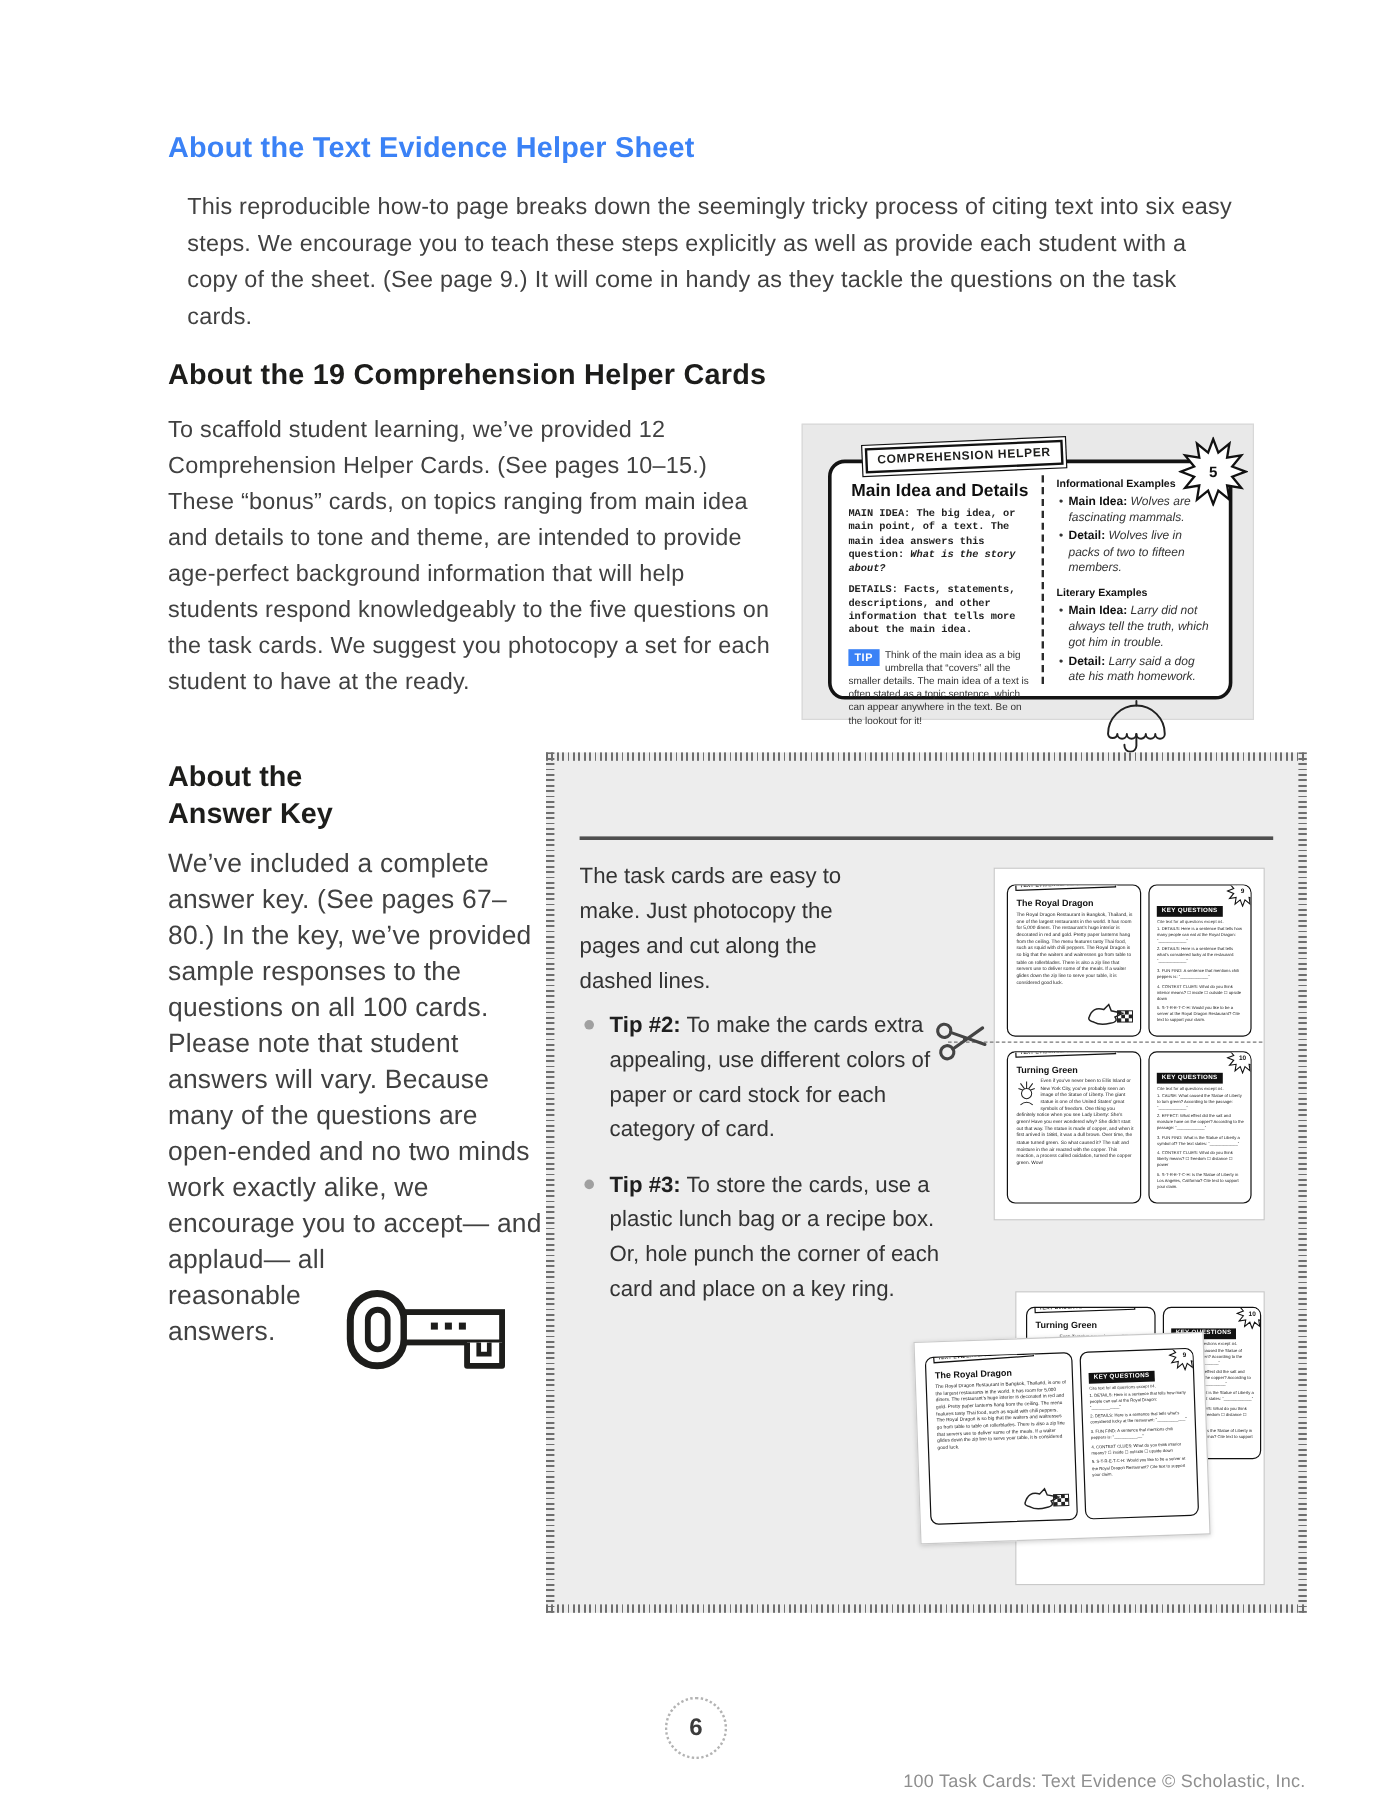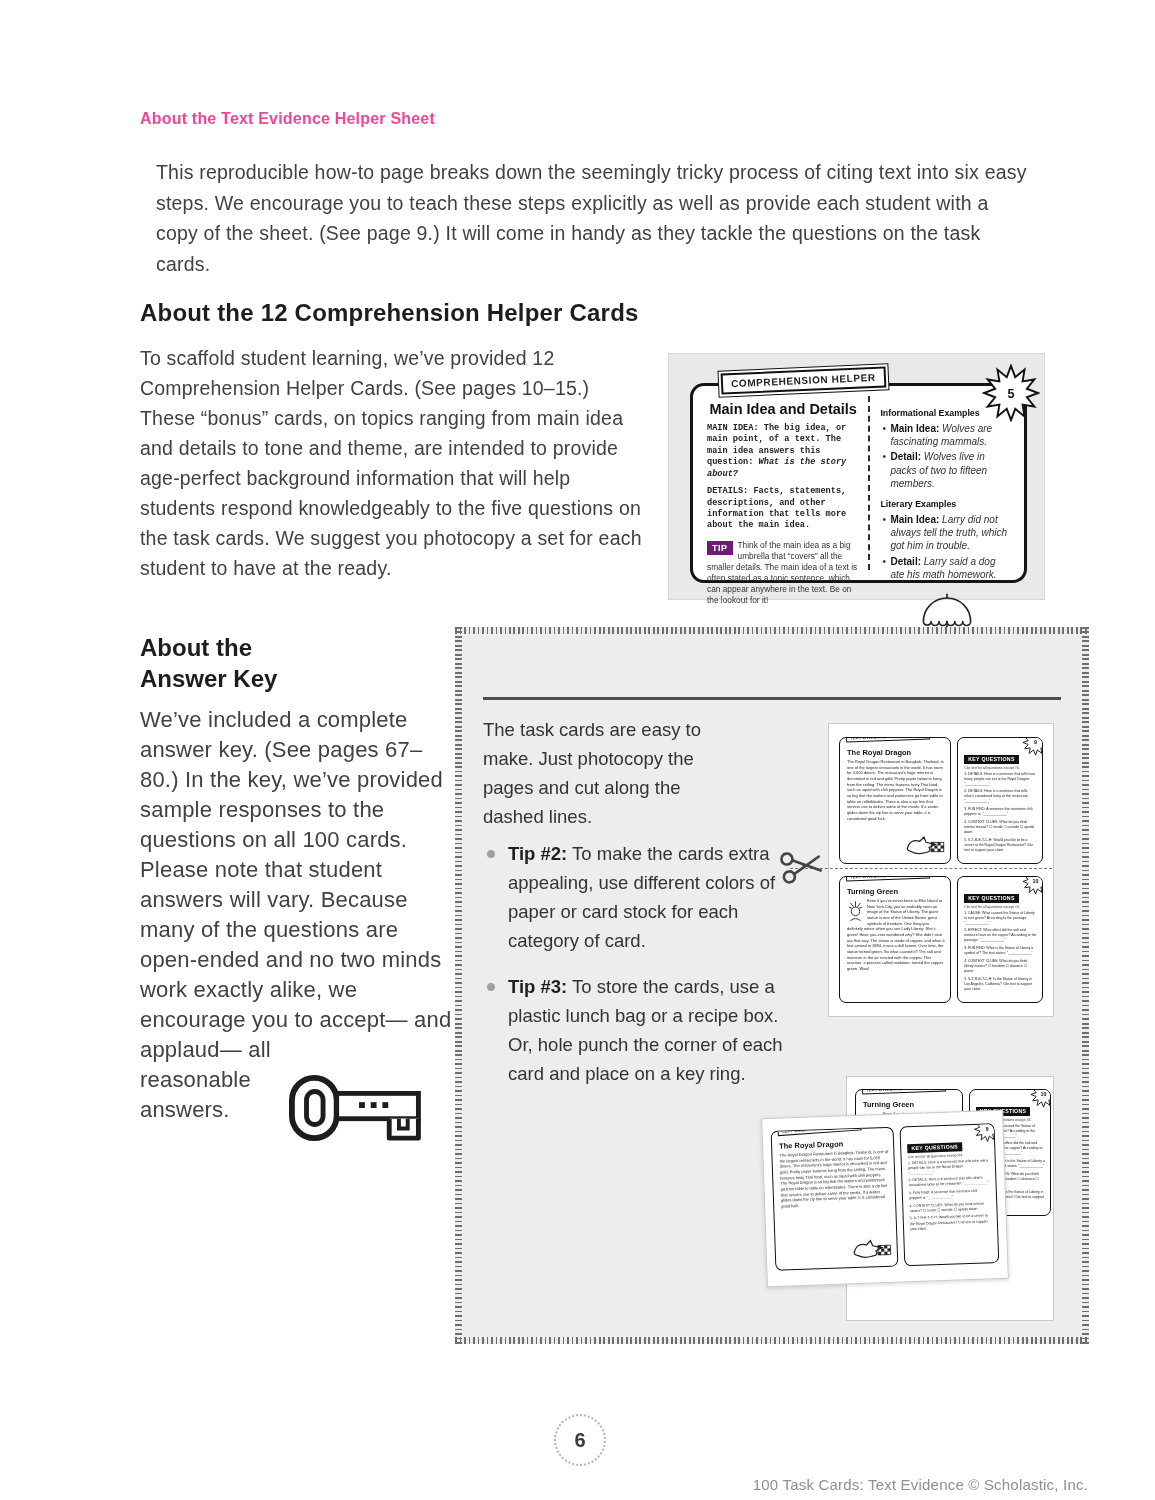--- a/index.html
+++ b/index.html
@@ -1,46 +1,46 @@
 <!DOCTYPE html>
 <html><head>
 <meta charset="utf-8">
 <style>
   html,body{margin:0;padding:0;background:#fff;}
   .page{position:relative;width:1155px;height:1500px;background:#ffffff;
         font-family:"Liberation Sans",sans-serif;color:#1d1d1b;overflow:hidden;}
   .abs{position:absolute;}
 
   
-  .h1{left:140px;top:110px;font-size:16px;font-weight:800;letter-spacing:.2px;color:#ec4899;text-align:right;}
+  .h1{left:140px;top:110px;font-size:24px;font-weight:800;letter-spacing:.2px;color:#3b82f6;text-align:right;}
   .p1{left:156px;top:157px;width:872px;font-size:19.5px;line-height:30.5px;color:#414141;letter-spacing:.2px;}
   .h2{left:140px;top:299px;font-size:24px;font-weight:800;letter-spacing:.2px;color:#1d1d1b;}
   .p2{left:140px;top:343px;width:508px;font-size:19.5px;line-height:30px;color:#414141;letter-spacing:.2px;}
   .h3{left:140px;top:632px;font-size:24px;font-weight:800;line-height:31px;white-space:pre-line;color:#1d1d1b;}
   .p3{left:140px;top:705px;width:315px;font-size:22px;line-height:30px;color:#414141;letter-spacing:.2px;}
   .key-float{float:right;width:168px;height:88px;}
   .key-svg{left:288px;top:1072px;width:146px;height:72px;}
 
   
   .figure{left:668px;top:353px;width:375px;height:245px;background:#e9e9e9;border:1px solid #d8d8d8;}
   .hcard{position:absolute;left:21px;top:29px;width:331px;height:194px;background:#fff;
          border:3px solid #141414;border-radius:14px;}
   .hbadge{position:absolute;left:28px;top:-16px;background:#fff;border:2px solid #111;
           box-shadow:0 0 0 2px #fff,0 0 0 3px #111;padding:3px 8px;font-size:10px;font-weight:800;
           letter-spacing:.6px;transform:rotate(-2.5deg);white-space:nowrap;}
   .hburst{position:absolute;right:-16px;top:-22px;width:58px;height:58px;}
   .hcols{display:flex;height:100%;}
   .hleft{width:53%;padding:15px 9px 4px 14px;box-sizing:border-box;}
   .hdiv{border-left:2px dashed #2b2b2b;margin:10px 0;}
-  .hright{flex:1;padding:20px 10px 4px 10px;box-sizing:border-box;position:relative;}
+  .hright{flex:1;padding:10px 10px 4px 10px;box-sizing:border-box;position:relative;}
   .htitle{font-size:14.5px;font-weight:800;color:#101010;margin:0 0 6px;text-align:center;}
   .hp{font-size:8.6px;line-height:1.33;font-weight:600;color:#222;margin:0 0 6px;font-family:Liberation Mono, monospace;}
   .hp .it{font-style:italic;}
   .tiprow{margin-top:8px;font-size:8.3px;line-height:1.34;font-weight:400;color:#333;}
-  .tipbadge{float:left;background:#701a75;color:#fff;font-size:9px;font-weight:800;letter-spacing:.5px;
+  .tipbadge{float:left;background:#3b82f6;color:#fff;font-size:9px;font-weight:800;letter-spacing:.5px;
             padding:1px 5px;margin:1px 5px 1px 0;}
   .hhead{font-size:8.8px;font-weight:800;color:#111;margin:2px 0 4px;}
   .hitem{position:relative;font-size:10px;line-height:1.32;color:#333;margin:0 2px 2px;padding-left:8px;}
   .hitem::before{content:"•";position:absolute;left:0;top:0;color:#333;}
   .hitem b{color:#111;}
   .hitem .it{font-style:italic;}
   .umbrella{display:block;margin:7px auto 0;}
 
   
   .mbox{left:455px;top:627px;width:634px;height:717px;background:#ededed;}
@@ -89,21 +89,21 @@
   .footer{right:67px;top:1476px;font-size:15px;color:#8f8f8f;letter-spacing:.2px;}
 </style>
 </head>
 <body>
 
 <div class="page">
 
   <div class="abs h1">About the Text Evidence Helper Sheet</div>
   <div class="abs p1">This reproducible how-to page breaks down the seemingly tricky process of citing text into six easy steps. We encourage you to teach these steps explicitly as well as provide each student with a copy of the sheet. (See page 9.) It will come in handy as they tackle the questions on the task cards.</div>
 
-  <div class="abs h2">About the 12 Comprehension Helper Cards</div>
+  <div class="abs h2">About the 19 Comprehension Helper Cards</div>
   <div class="abs p2">To scaffold student learning, we’ve provided 12 Comprehension Helper Cards. (See pages 10–15.) These “bonus” cards, on topics ranging from main idea and details to tone and theme, are intended to provide age-perfect background information that will help students respond knowledgeably to the five questions on the task cards. We suggest you photocopy a set for each student to have at the ready.</div>
 
   <div class="abs figure">
     <div class="hcard">
       <div class="hbadge">COMPREHENSION HELPER</div>
       <svg class="hburst" viewBox="0 0 60 60">
         <polygon points="58,30 46.4,34.4 54.2,44 42,42 44,54.2 34.4,46.4 30,58 25.6,46.4 16,54.2 18,42 5.8,44 13.6,34.4 2,30 13.6,25.6 5.8,16 18,18 16,5.8 25.6,13.6 30,2 34.4,13.6 44,5.8 42,18 54.2,16 46.4,25.6" fill="#fff" stroke="#111" stroke-width="2"></polygon>
         <text x="30" y="35" text-anchor="middle" font-size="13" font-weight="bold" fill="#111">5</text>
       </svg>
       <div class="hcols">

